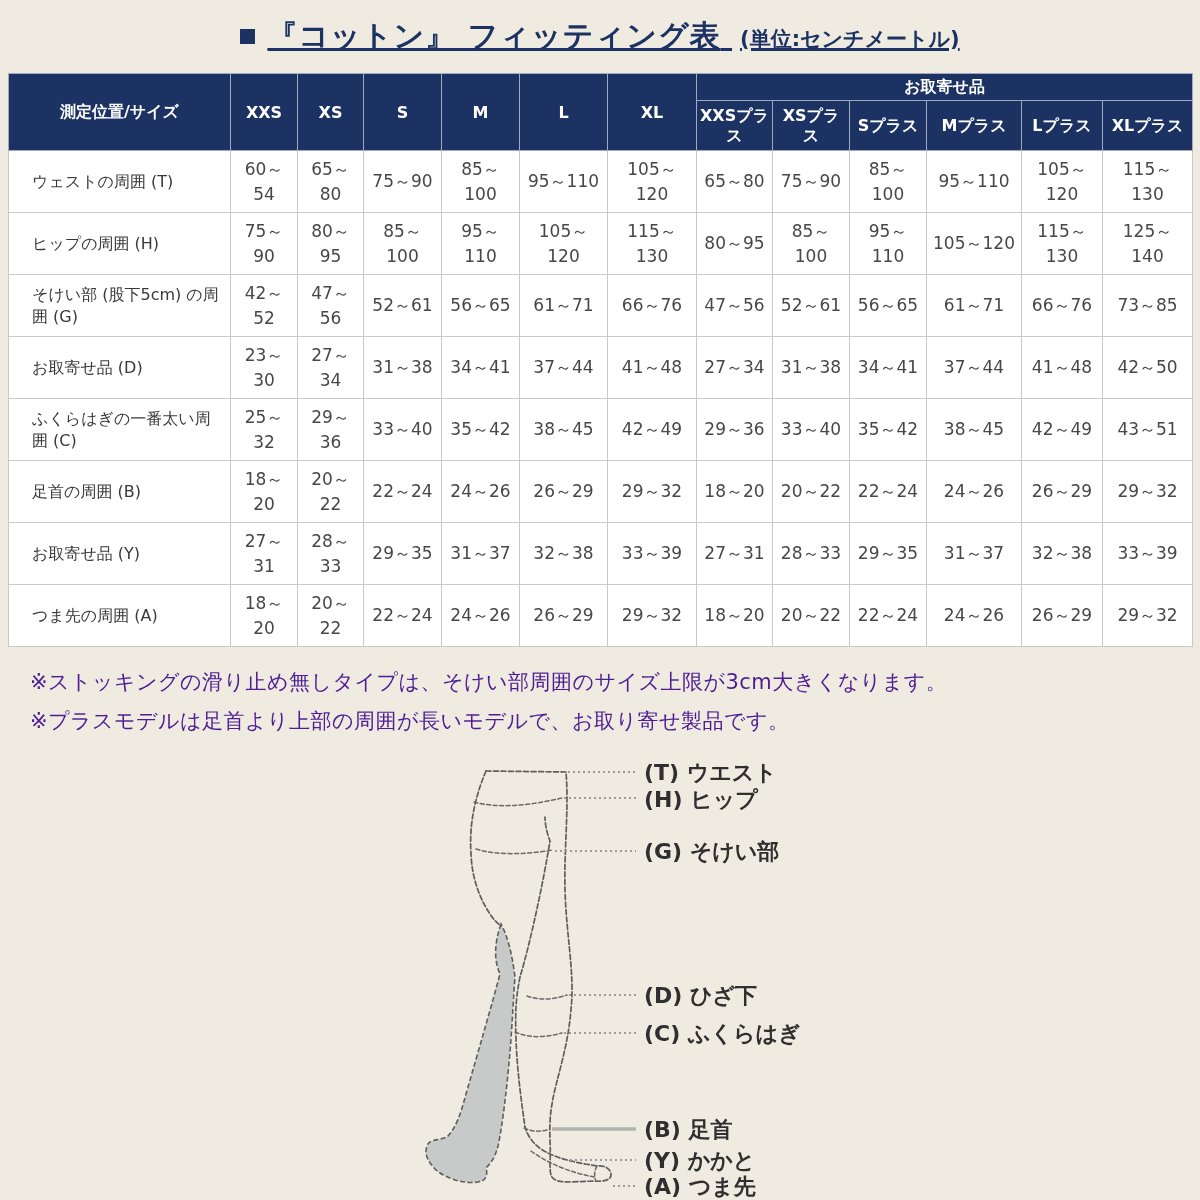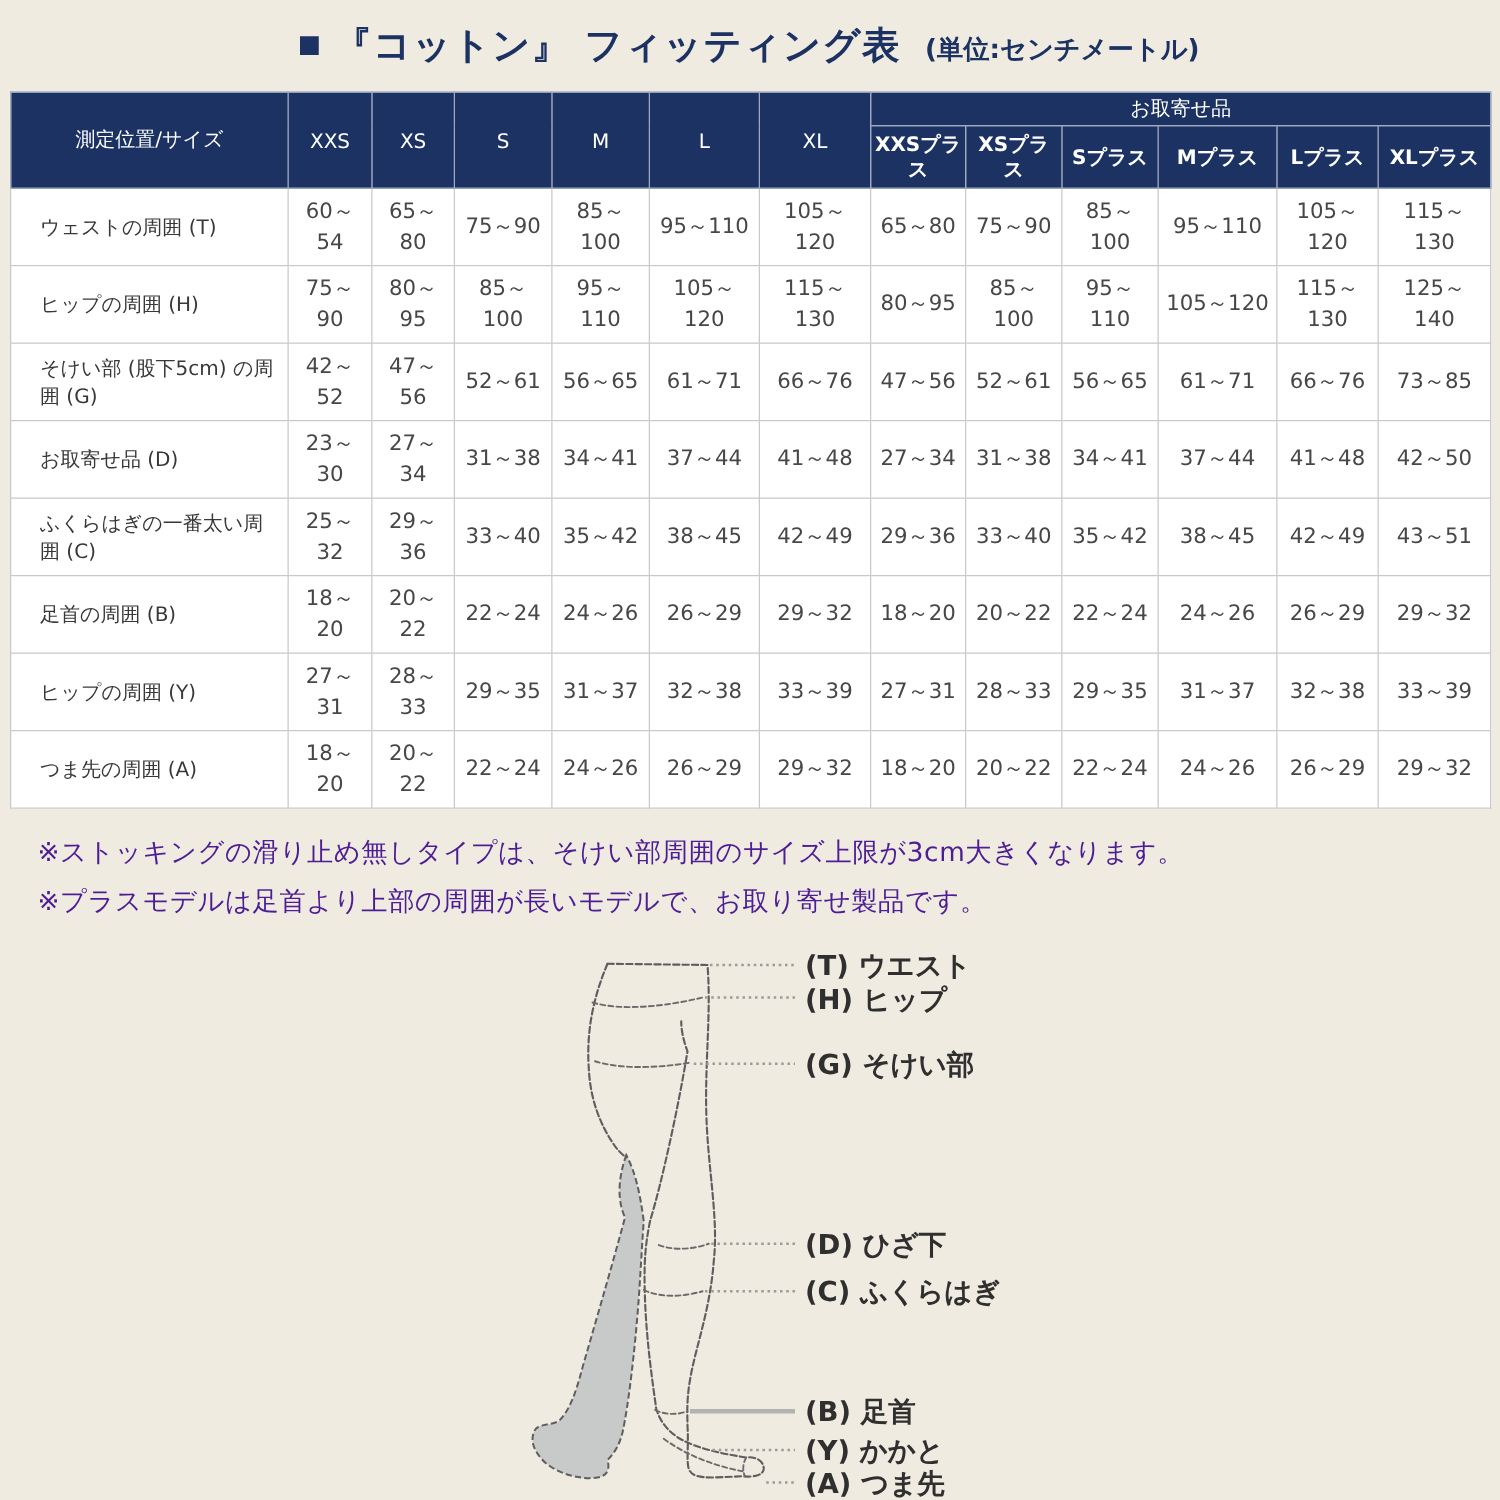--- a/index.html
+++ b/index.html
@@ -8,36 +8,36 @@
     background:#f0ebe0;
     font-family:"DejaVu Sans","Liberation Sans",sans-serif;
     color:#3c3c3c;
   }
   .page{width:1200px;height:1200px;position:relative;}
 
   
   .title{
     padding-top:16px;text-align:center;
     font-size:30px;font-weight:bold;color:#1b3263;
-    letter-spacing:1px;white-space:nowrap;
+    letter-spacing:1px;white-space:nowrap;text-decoration:underline;
   }
   .title .bullet{
     display:inline-block;width:15px;height:15px;background:#1b3263;
     margin-right:12px;vertical-align:2px;
   }
   .title .unit{font-size:21px;font-weight:600;margin-left:8px;letter-spacing:0;}
 
   
   table.fitting{
     border-collapse:collapse;table-layout:fixed;
     width:1184px;margin:16px 8px 0 8px;background:#ffffff;
     border:1px solid #b9b9b9;
   }
   table.fitting th{
-    background:#1b3263;color:#ffffff;font-weight:normal;
+    background:#1b3263;color:#ffffff;font-weight:bold;
     border:1px solid #9fa9c0;text-align:center;vertical-align:middle;
     font-size:17px;padding:2px 2px;
   }
   table.fitting thead tr.group-row th{height:22px;font-size:16px;}
   table.fitting thead tr.size-row th{height:45px;}
   table.fitting th.plus-h{font-size:16px;font-weight:bold;line-height:1.25;}
   table.fitting td{
     border:1px solid #c9c9c9;background:#ffffff;color:#474747;
     text-align:center;vertical-align:middle;
     font-size:17px;height:59px;padding:1px 5px;line-height:1.45;
@@ -191,21 +191,21 @@
           <td>26～29</td>
           <td>29～32</td>
           <td>18～20</td>
           <td>20～22</td>
           <td>22～24</td>
           <td>24～26</td>
           <td>26～29</td>
           <td>29～32</td>
         </tr>
         <tr>
-          <td class="rowlabel">ヒップの周囲 (Y)</td>
+          <td class="rowlabel">お取寄せ品 (Y)</td>
           <td>27～31</td>
           <td>28～33</td>
           <td>29～35</td>
           <td>31～37</td>
           <td>32～38</td>
           <td>33～39</td>
           <td>27～31</td>
           <td>28～33</td>
           <td>29～35</td>
           <td>31～37</td>

